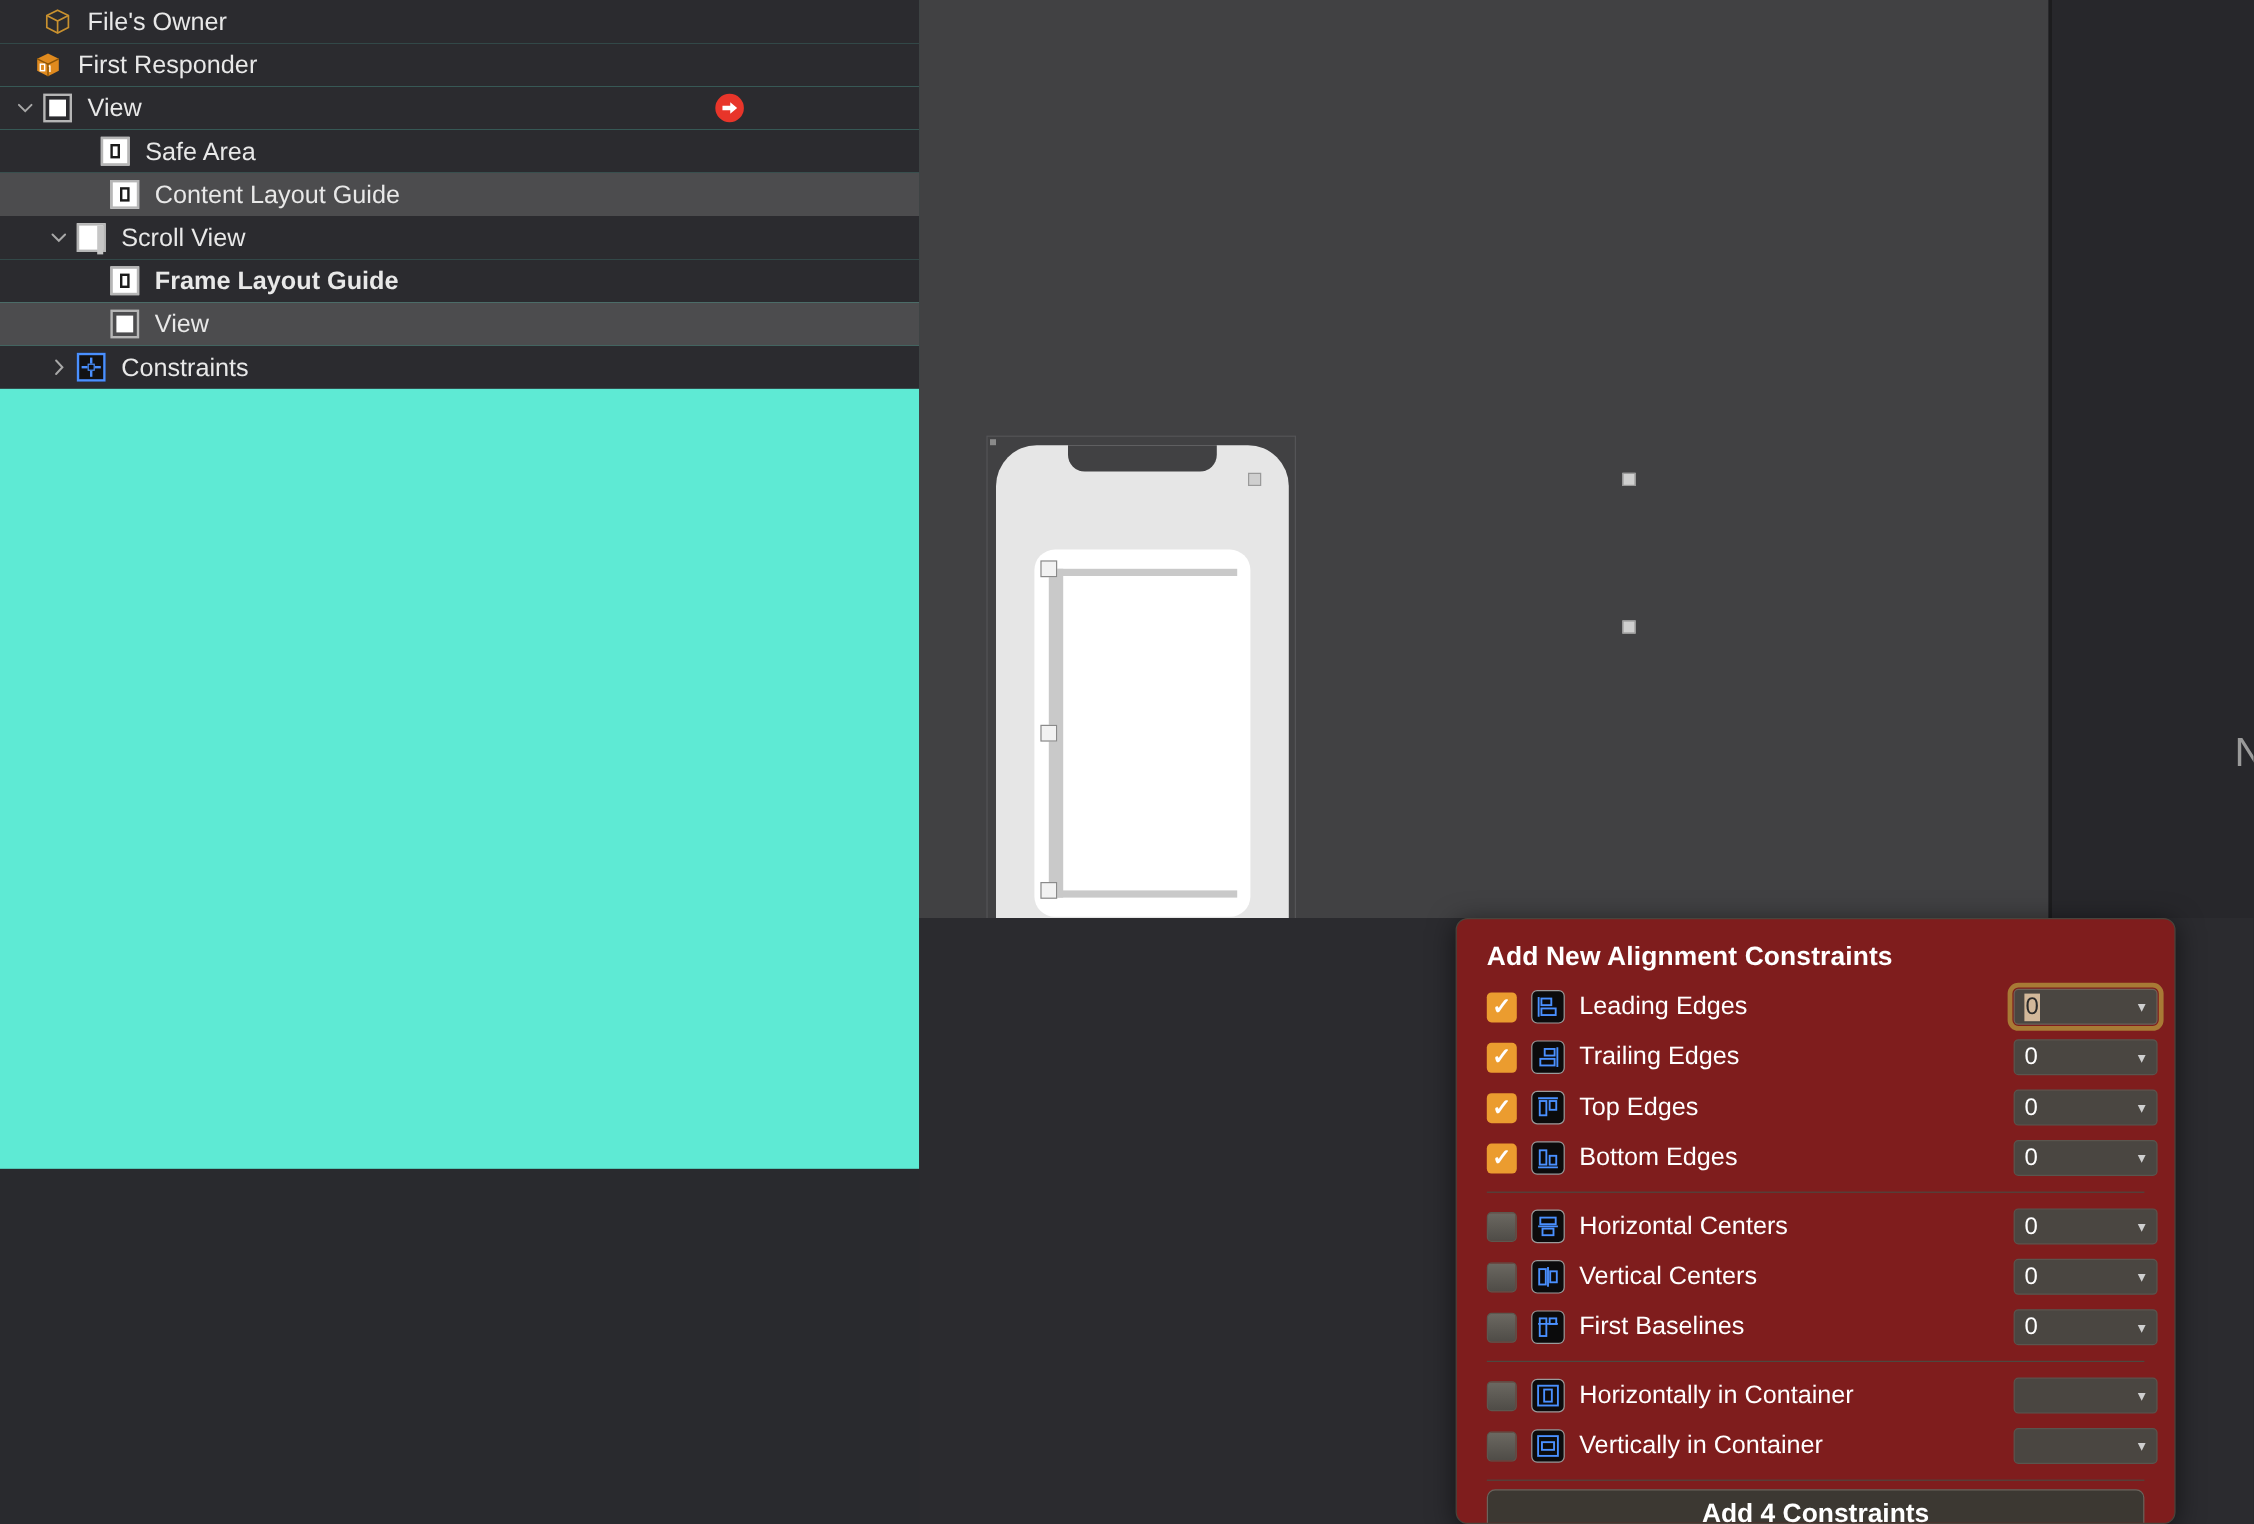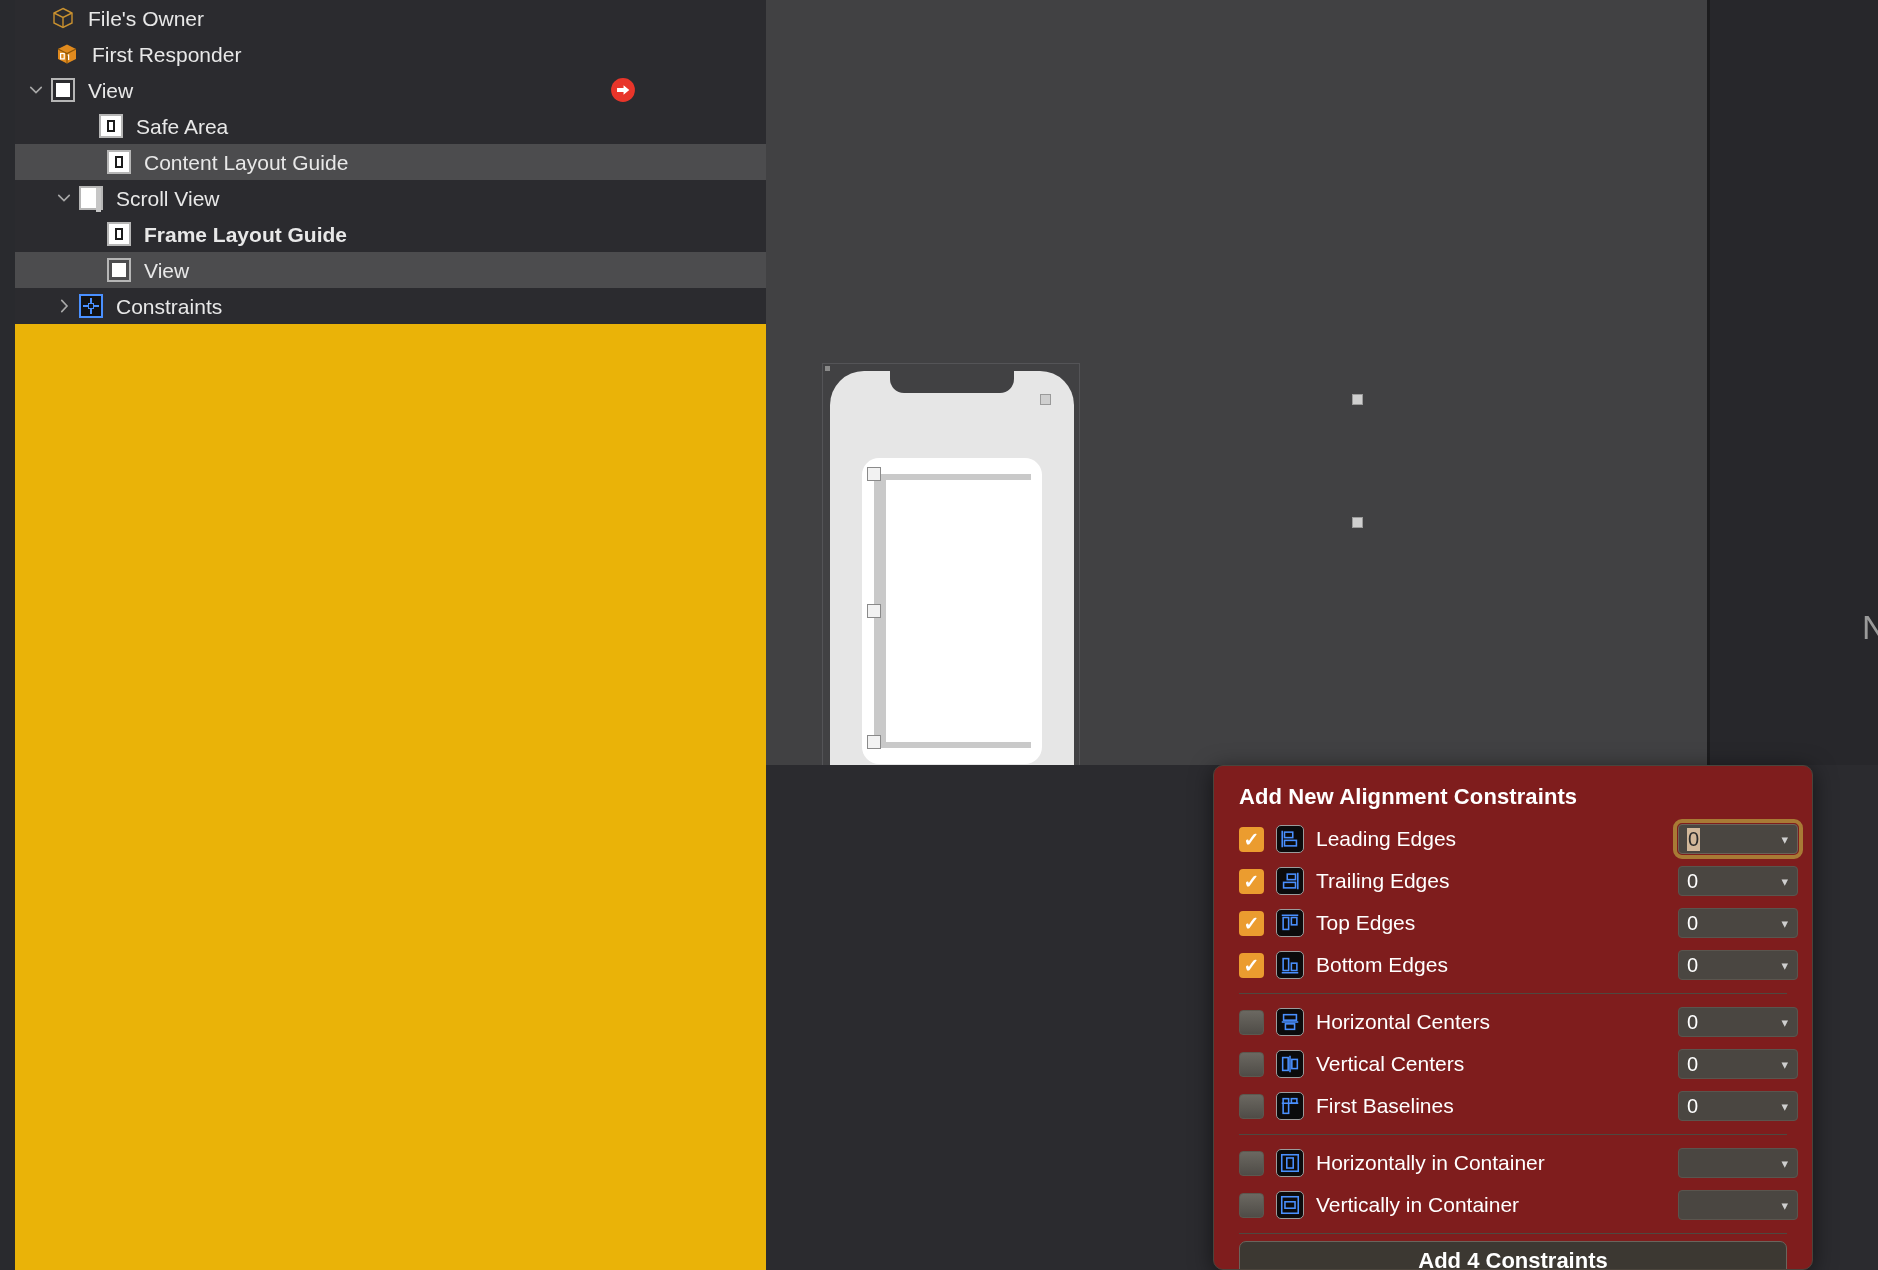--- a/index.html
+++ b/index.html
@@ -6,23 +6,23 @@
   html, body {
     width: 1878px; height: 1270px;
     background: #292a2e;
     font-family: "Liberation Sans", sans-serif;
     overflow: hidden;
   }
   #root { position: relative; width: 1878px; height: 1270px; }
 
   
   #outline {
-    position: absolute; left: 15px; top: 0;
-    width: 766px; height: 1270px;
-    background: #eab308;
+    position: absolute; left: 0; top: 0;
+    width: 766px; height: 974px;
+    background: #5eead4;
   }
   .row {
     position: relative;
     height: 36px;
     display: flex;
     align-items: center;
     color: #e8e8e8;
     font-size: 21px;
     white-space: nowrap;
   }
@@ -207,21 +207,21 @@
           <span class="ico">
             <svg width="24" height="24" viewBox="0 0 24 24">
               <g fill="none" stroke="#c9912f" stroke-width="1.4">
                 <path d="M12 2.5 21 7v10l-9 4.5L3 17V7z"></path>
                 <path d="M3 7l9 4.5L21 7M12 11.5V21.5"></path>
               </g>
             </svg>
           </span>
           <span class="label">File's Owner</span>
         </div>
-        <div class="row dark" style="padding-left: 12px;">
+        <div class="row dark" style="padding-left: 0;">
           <span class="twisty"></span>
           <span class="ico">
             <svg width="24" height="24" viewBox="0 0 24 24">
               <path d="M12 2.5 21 7v10l-9 4.5L3 17V7z" fill="#e08a1e"></path>
               <path d="M3 7l9 4.5L21 7" fill="none" stroke="#8c5507" stroke-width="1.2"></path>
               <path d="M12 11.5V21.5" fill="none" stroke="#8c5507" stroke-width="1.2"></path>
               <rect x="5.6" y="11.5" width="3.6" height="5.4" fill="none" stroke="#fff" stroke-width="1.2"></rect>
               <path d="M13.6 12.6v5.4M12.7 13.4l.9-.8" stroke="#fff" stroke-width="1.2" fill="none"></path>
             </svg>
           </span>

